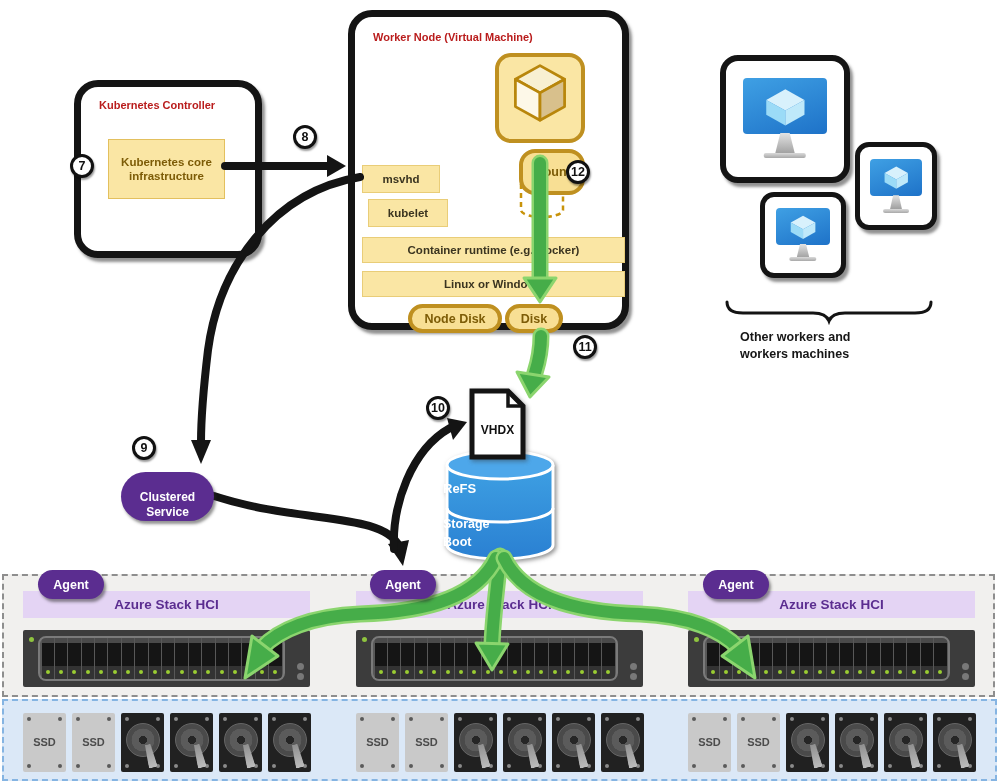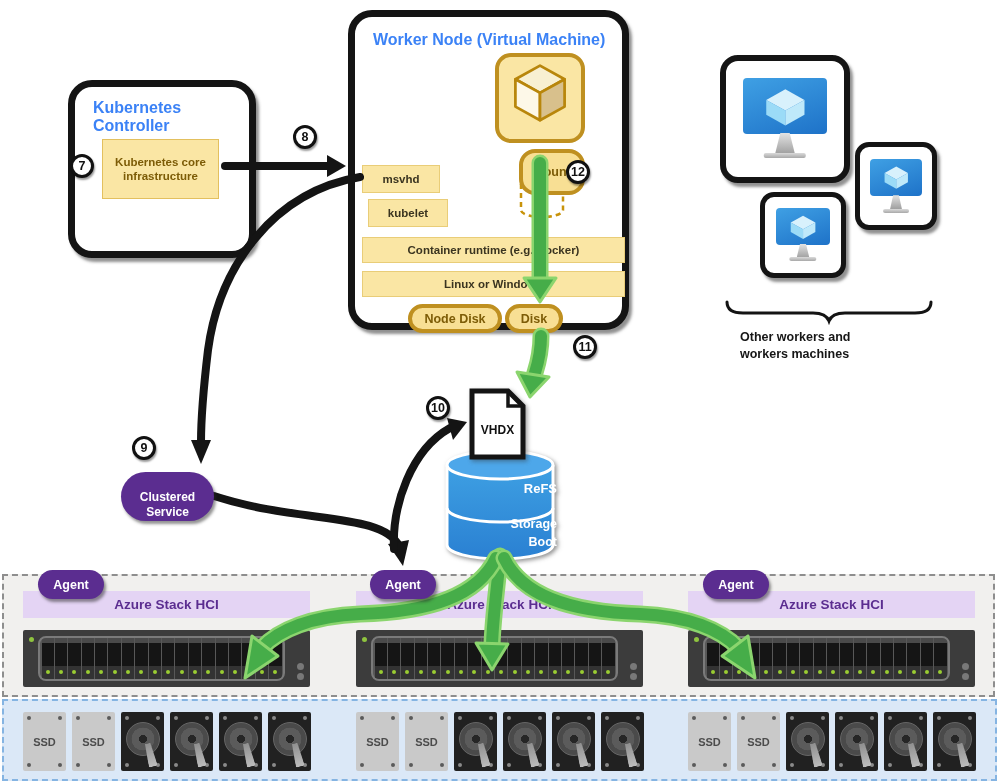--- a/index.html
+++ b/index.html
@@ -18,23 +18,23 @@
   .blue-zone {
     position:absolute; left:2px; top:699px; width:995px; height:82px;
     background:var(--blue_zone_bg); border:2px dashed var(--blue_zone_border); z-index:0;
   }
 
   
   .panel {
     position:absolute; background:#fff; border:7px solid var(--ink);
     border-radius:24px; z-index:2; box-shadow:3px 4px 3px rgba(55,55,55,.55);
   }
-  .panel-title { font-size:16px; font-weight:bold; color:#3b82f6; }
-
-  #controller { left:68px; top:80px; width:188px; height:178px; }
+  .panel-title { font-size:11px; font-weight:bold; color:#b91c1c; }
+
+  #controller { left:74px; top:80px; width:188px; height:178px; }
   #controller .panel-title { position:absolute; left:18px; top:12px; }
   #core-box {
     position:absolute; left:27px; top:52px; width:117px; height:60px;
     background:var(--yellow_fill); border:1px solid #e3c05e;
     display:flex; align-items:center; justify-content:center; text-align:center;
     font-size:11.5px; font-weight:bold; color:var(--gold_text); line-height:1.25; padding:0 6px;
   }
 
   #worker { left:348px; top:10px; width:281px; height:320px; }
   #worker .panel-title { position:absolute; left:18px; top:14px; }
@@ -100,21 +100,21 @@
   #vhdx {
     position:absolute; left:468px; top:387px; width:59px; height:74px; z-index:4;
     filter:drop-shadow(2px 2px 2px rgba(50,50,50,.45));
   }
   #vhdx .label {
     position:absolute; left:0; top:36px; width:100%; text-align:center;
     font-size:12px; font-weight:bold; color:#111;
   }
   #cylinder { position:absolute; left:443px; top:448px; width:114px; height:114px; z-index:3;
     filter:drop-shadow(2px 2px 2px rgba(40,40,40,.5)); }
-  .cyl-text { position:absolute; width:100%; text-align:right; color:#fff; font-weight:bold; }
+  .cyl-text { position:absolute; width:100%; text-align:left; color:#fff; font-weight:bold; }
   #cyl-refs  { top:33px; font-size:13px; }
   #cyl-space { top:67px; font-size:12.5px; line-height:1.45; }
 
   
   .purple-pill {
     position:absolute; background:var(--purple); color:#fff; font-weight:bold;
     border-radius:15px; display:flex; align-items:center; justify-content:center;
     z-index:4; box-shadow:2px 3px 3px rgba(40,40,40,.5);
   }
   #clustered-service { left:121px; top:472px; width:93px; height:49px; border-radius:25px;
@@ -143,21 +143,21 @@
     background:linear-gradient(#4a4a4a 0 5px, #151515 5px calc(100% - 13px), #333 calc(100% - 13px) 100%);
   }
   .bay::after {
     content:""; position:absolute; bottom:5px; left:50%; transform:translateX(-50%);
     width:4px; height:4px; border-radius:50%; background:#9acd32;
   }
   .rack-btn { position:absolute; right:6px; width:7px; height:7px; border-radius:50%; background:#787878; }
   .rack-btn.b1 { bottom:17px; } .rack-btn.b2 { bottom:7px; }
 
   
-  .disk-row { position:absolute; top:712px; width:288px; height:60px; display:flex; gap:6px; z-index:1; }
+  .disk-row { position:absolute; top:712px; width:288px; height:60px; display:flex; gap:6px; z-index:1;align-items:center; }
   .disk { position:relative; width:43px; height:59px; border-radius:2px; }
   .ssd { background:#c9c9c9; }
   .ssd .disk-label {
     position:absolute; left:0; top:50%; width:100%; transform:translateY(-50%);
     text-align:center; font-size:11px; font-weight:600; color:#4c4c4c;
   }
   .hdd { background:#212121; }
   .screw { position:absolute; width:4px; height:4px; border-radius:50%; background:#5a5a5a; }
   .hdd .screw { background:#8a8a8a; }
   .screw.tl { left:4px; top:4px; } .screw.tr { right:4px; top:4px; }

